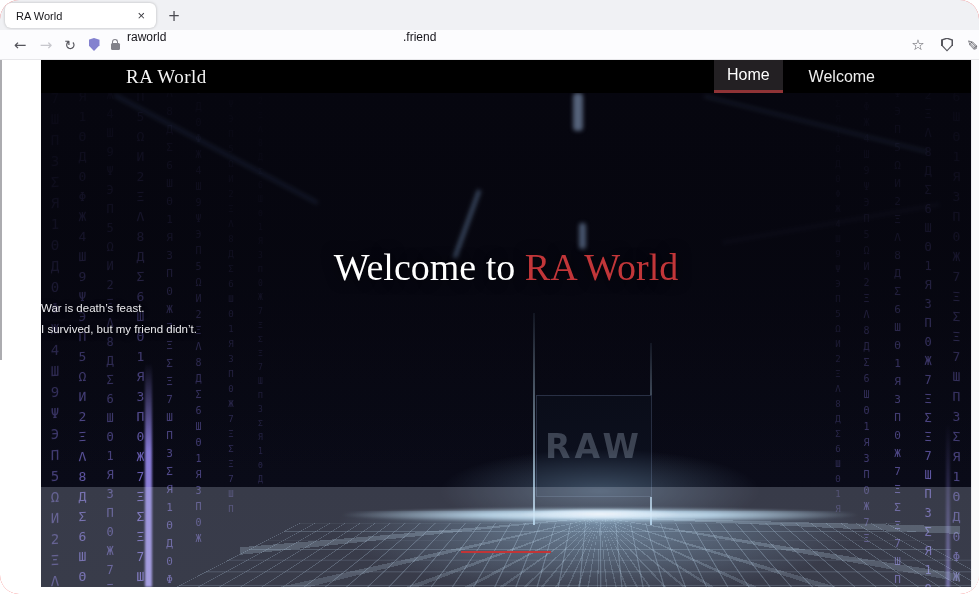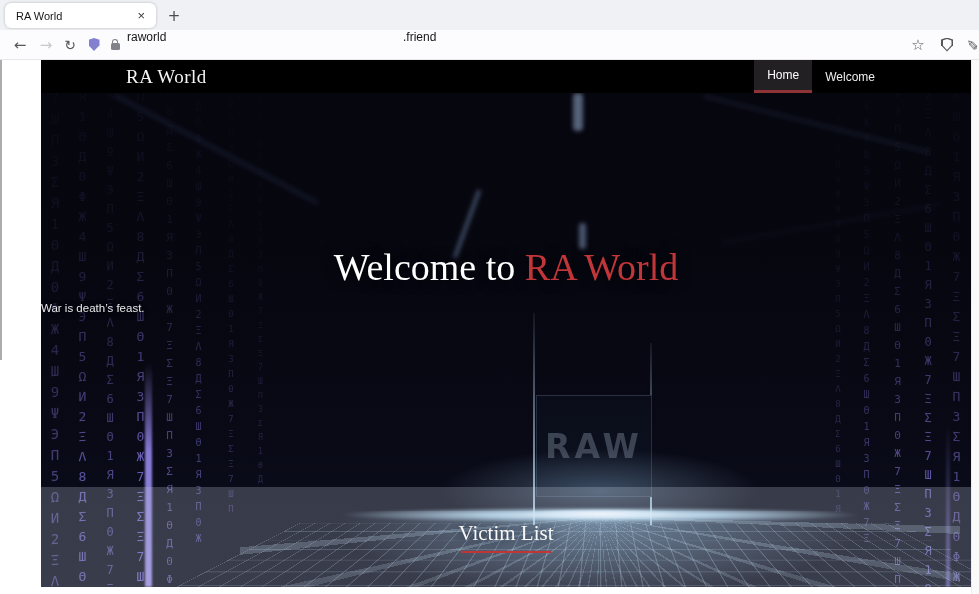--- a/index.html
+++ b/index.html
@@ -1,17 +1,17 @@
 <!DOCTYPE html>
 <html style="--accent: #c23639; --nav-red: #8f3336; --victim-red: #c13537; --matrix: #8678e2;"><head>
 <meta charset="utf-8">
 <style>
   * { margin:0; padding:0; box-sizing:border-box; }
   body { font-family:"Liberation Sans", sans-serif; background:#ffffff; }
-  .stage { position:relative; width:979px; height:594px; background:#ef4444; overflow:hidden; }
+  .stage { position:relative; width:979px; height:594px; background:#ef4444; overflow:hidden;border-radius:19px; }
 
   
   .tabbar { position:absolute; left:0; top:0; width:979px; height:30px; background:#f0f1f4; }
   .tab { position:absolute; left:5px; top:3px; width:151px; height:25px; background:#fff;
          border-radius:6px; box-shadow:0 0 3px rgba(0,0,0,.25);
          display:flex; align-items:center; padding:0 8px 0 11px; }
   .tab-title { font-size:11px; color:#17171b; flex:1; white-space:nowrap; overflow:hidden; }
   .tab-close { font-size:13px; color:#3a3a40; line-height:1; padding:1px 3px; border-radius:3px; }
   .newtab { position:absolute; left:162px; top:4px; width:24px; height:23px; display:flex;
             align-items:center; justify-content:center; font-size:15px; color:#4a4a50; border-radius:4px; }
@@ -51,21 +51,21 @@
   .win-edge { position:absolute; left:0; top:0; width:2px; height:300px; background:rgba(70,70,80,.45); }
   .scroll-strip { position:absolute; right:0; top:0; width:8px; height:534px; background:#fafafb; border-left:1px solid #ededf0; }
 
   .content { position:absolute; left:41px; top:0; width:930px; height:527px; }
 
   .site-header { position:absolute; left:0; top:0; width:930px; height:33px; background:#000;
                  display:flex; align-items:center; justify-content:space-between;
                  padding:0 83px 0 85px; }
   .brand { font-family:"Liberation Serif", serif; font-size:19px; color:#f4f4f4; letter-spacing:.5px; }
   .nav { display:flex; height:33px; align-items:stretch; }
-  .nav-item { display:flex; align-items:center; padding:0 13px; font-size:12px; color:#eee; }
+  .nav-item { display:flex; align-items:center; padding:0 13px; font-size:16px; color:#eee;margin-left:13px; }
   .nav-item.active { background:#232023; border-bottom:3px solid var(--nav-red,#8f3336); color:#fff; }
 
   .hero { position:absolute; left:0; top:33px; width:930px; height:494px; overflow:hidden;
           background:linear-gradient(180deg,#07070f 0%,#090a16 60%,#0b0c1a 100%); }
   .layer { position:absolute; }
 
   .mcol { position:absolute; top:-24px; writing-mode:vertical-rl; text-orientation:upright;
           font-family:"DejaVu Sans Mono", monospace; color:var(--matrix,#8678e2);
           letter-spacing:5px; filter:blur(.4px); white-space:nowrap; }
   .matrix-dim { left:0; top:0; width:930px; height:494px;
@@ -221,22 +221,22 @@
         <div class="layer floor-glow"></div>
         <div class="layer rays"></div>
         <div class="layer grid"></div>
         <div class="layer glow-core"></div>
         <div class="layer glow-hot"></div>
 
         <div class="layer footer-overlay"></div>
 
         <div class="hero-h1"><span>Welcome to </span><span class="red">RA World</span></div>
         <div class="tagline tag1">War is death’s feast.</div>
-
-        <div class="victim-link">Victim List</div>
+        <div class="tagline tag2">I survived, but my friend didn’t.</div>
+
         <div class="victim-underline"></div>
       </div>
 
     </div>
 
     <div class="scroll-strip"></div>
   </div>
 
 </div>
 

